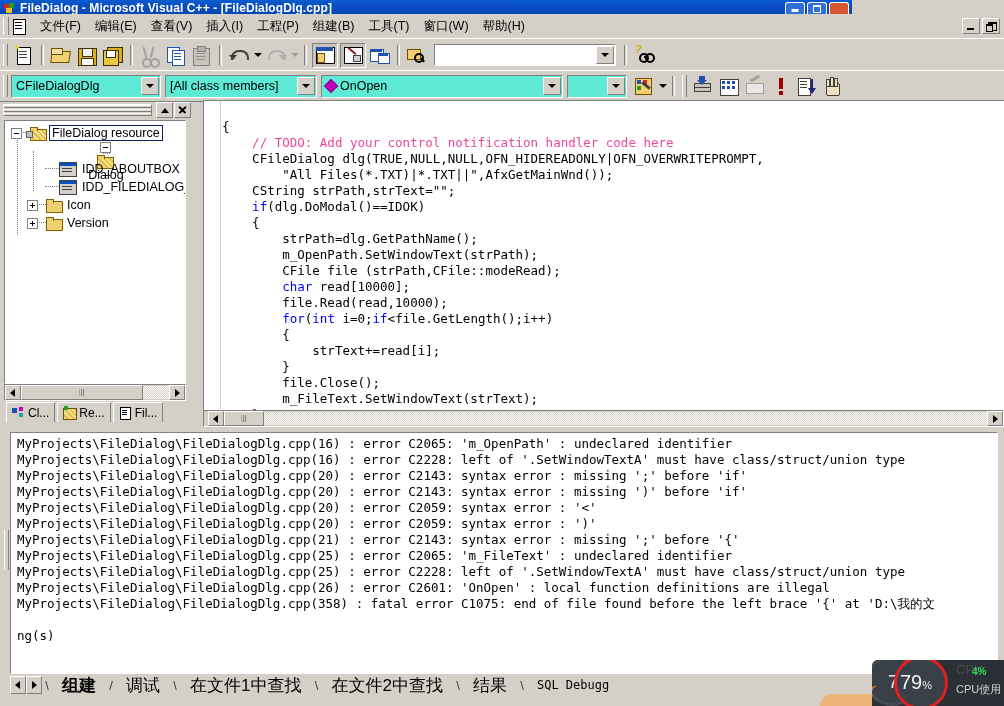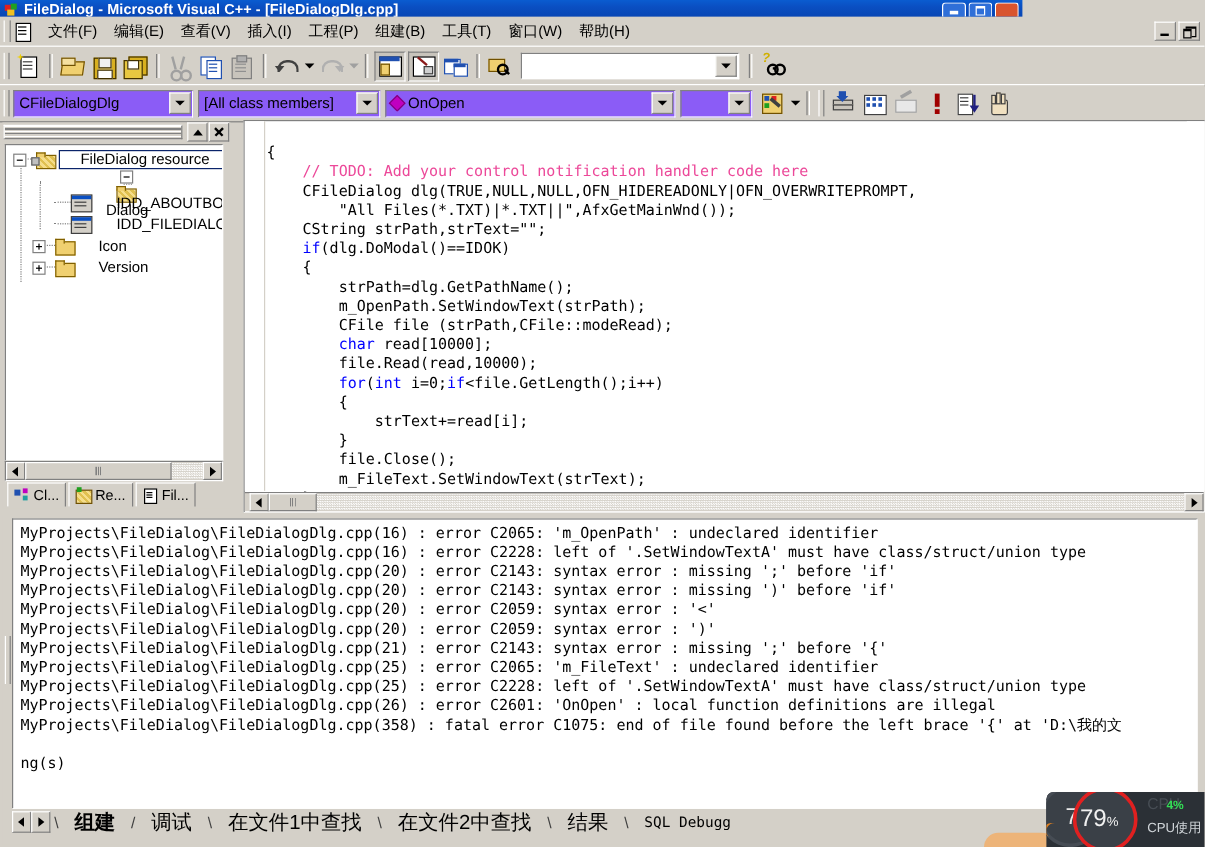--- a/index.html
+++ b/index.html
@@ -80,21 +80,21 @@
     width:16px;height:16px;margin:1px;background:#d4d0c8;
     border:1px solid;border-color:#fff #808080 #808080 #fff;
     position:relative;flex:0 0 auto;
   }
   .cbo-arrow i{position:absolute;left:4px;top:6px;width:0;height:0;
      border-left:4px solid transparent;border-right:4px solid transparent;border-top:4px solid #000;}
 
   
   #toolbar2{top:70px;height:30px;}
   .wcombo{
-    height:21px;background:#8b5cf6;
+    height:21px;background:#5eead4;
     border:1px solid;border-color:#808080 #fff #fff #808080;
     display:flex;align-items:center;margin-right:4px;
   }
   .wcombo .ipt{flex:1;padding:0 4px;font-size:12.5px;white-space:nowrap;overflow:hidden;
      font-family:"Liberation Sans",sans-serif;display:flex;align-items:center;gap:4px;}
   .diamond{width:8px;height:8px;background:#c000c0;transform:rotate(45deg);flex:0 0 auto;
      border:1px solid #800080;}
 
   
   .wsp{
@@ -123,21 +123,21 @@
   .folder{width:16px;height:13px;position:relative;flex:0 0 auto;margin-right:3px;}
   .folder .bk{position:absolute;left:0;top:2px;width:15px;height:10px;background:#f0d070;border:1px solid #806000;}
   .folder .tab{position:absolute;left:0;top:0;width:6px;height:3px;background:#f0d070;border:1px solid #806000;border-bottom:none;}
   .folder.open .bk{background:repeating-linear-gradient(45deg,#f5dd8a 0 2px,#e0c050 2px 4px);}
   .folder.res:after{content:"";position:absolute;left:-4px;top:4px;width:5px;height:5px;background:#c0c0c0;border:1px solid #606060;}
   .dlgicon{width:16px;height:13px;position:relative;flex:0 0 auto;margin-right:3px;
     background:#d4d0c8;border:1px solid #404040;}
   .dlgicon:before{content:"";position:absolute;left:0;top:0;right:0;height:3px;background:#0a4fc2;}
   .dlgicon:after{content:"";position:absolute;left:2px;top:5px;width:10px;height:1px;background:#404040;
     box-shadow:0 3px 0 #404040;}
-  .tlabel{padding:0 17px;}
+  .tlabel{padding:0 2px;}
   .tlabel.sel{background:#fff;border:1px solid #0a246a;}
   .vline{position:absolute;width:1px;border-left:1px dotted #808080;}
 
   .wsp-hs{
     position:absolute;left:2px;top:282px;width:180px;height:15px;
     background:#d4d0c8;border:1px solid;border-color:#808080 #fff #fff #808080;
     display:flex;align-items:center;
   }
   .sb-btn{width:14px;height:13px;background:#d4d0c8;
     border:1px solid;border-color:#fff #808080 #808080 #fff;position:relative;flex:0 0 auto;}

